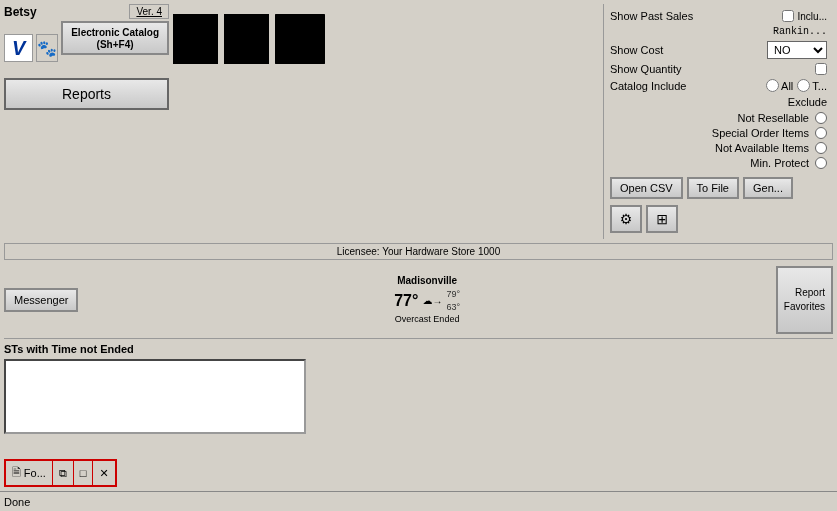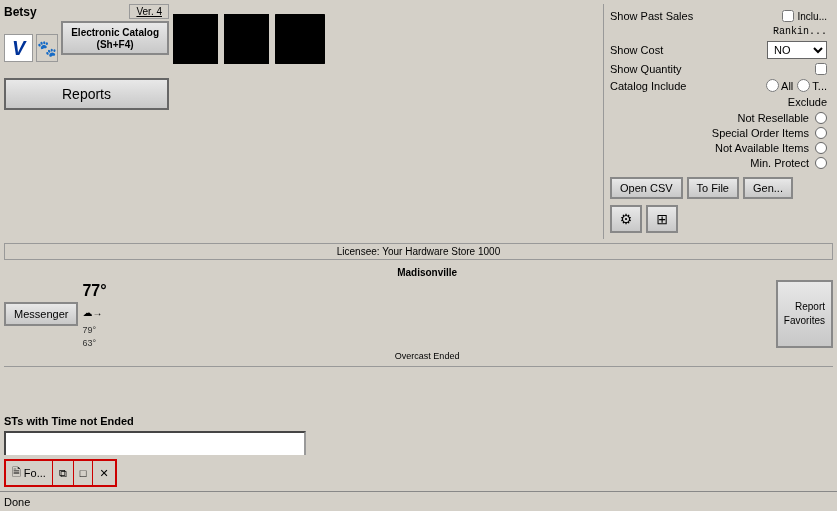--- a/index.html
+++ b/index.html
@@ -88,24 +88,23 @@
 
     .weather-box {
       flex: 1;
       font-size: 10px;
       text-align: center;
       line-height: 1.4;
     }
 
     .weather-temp {
       display: flex;
-      align-items: flex-start;
+      align-items: center;
       justify-content: center;
       gap: 4px;
-      flex-direction: column;
     }
 
     .weather-big-temp {
       font-size: 16px;
       font-weight: bold;
     }
 
     .weather-arrows {
       font-size: 9px;
       color: #333;
@@ -124,21 +123,20 @@
 
     .divider-line {
       border-top: 1px solid #999;
       margin: 2px 0;
     }
 
     .st-box {
       font-size: 11px;
       font-weight: bold;
       margin-bottom: 4px;
-      margin-top: 44px;
     }
 
     .st-content-box {
       background: white;
       border: 2px inset #999;
       height: 75px;
       margin-bottom: 4px;
     }
 
     .black-rect {

